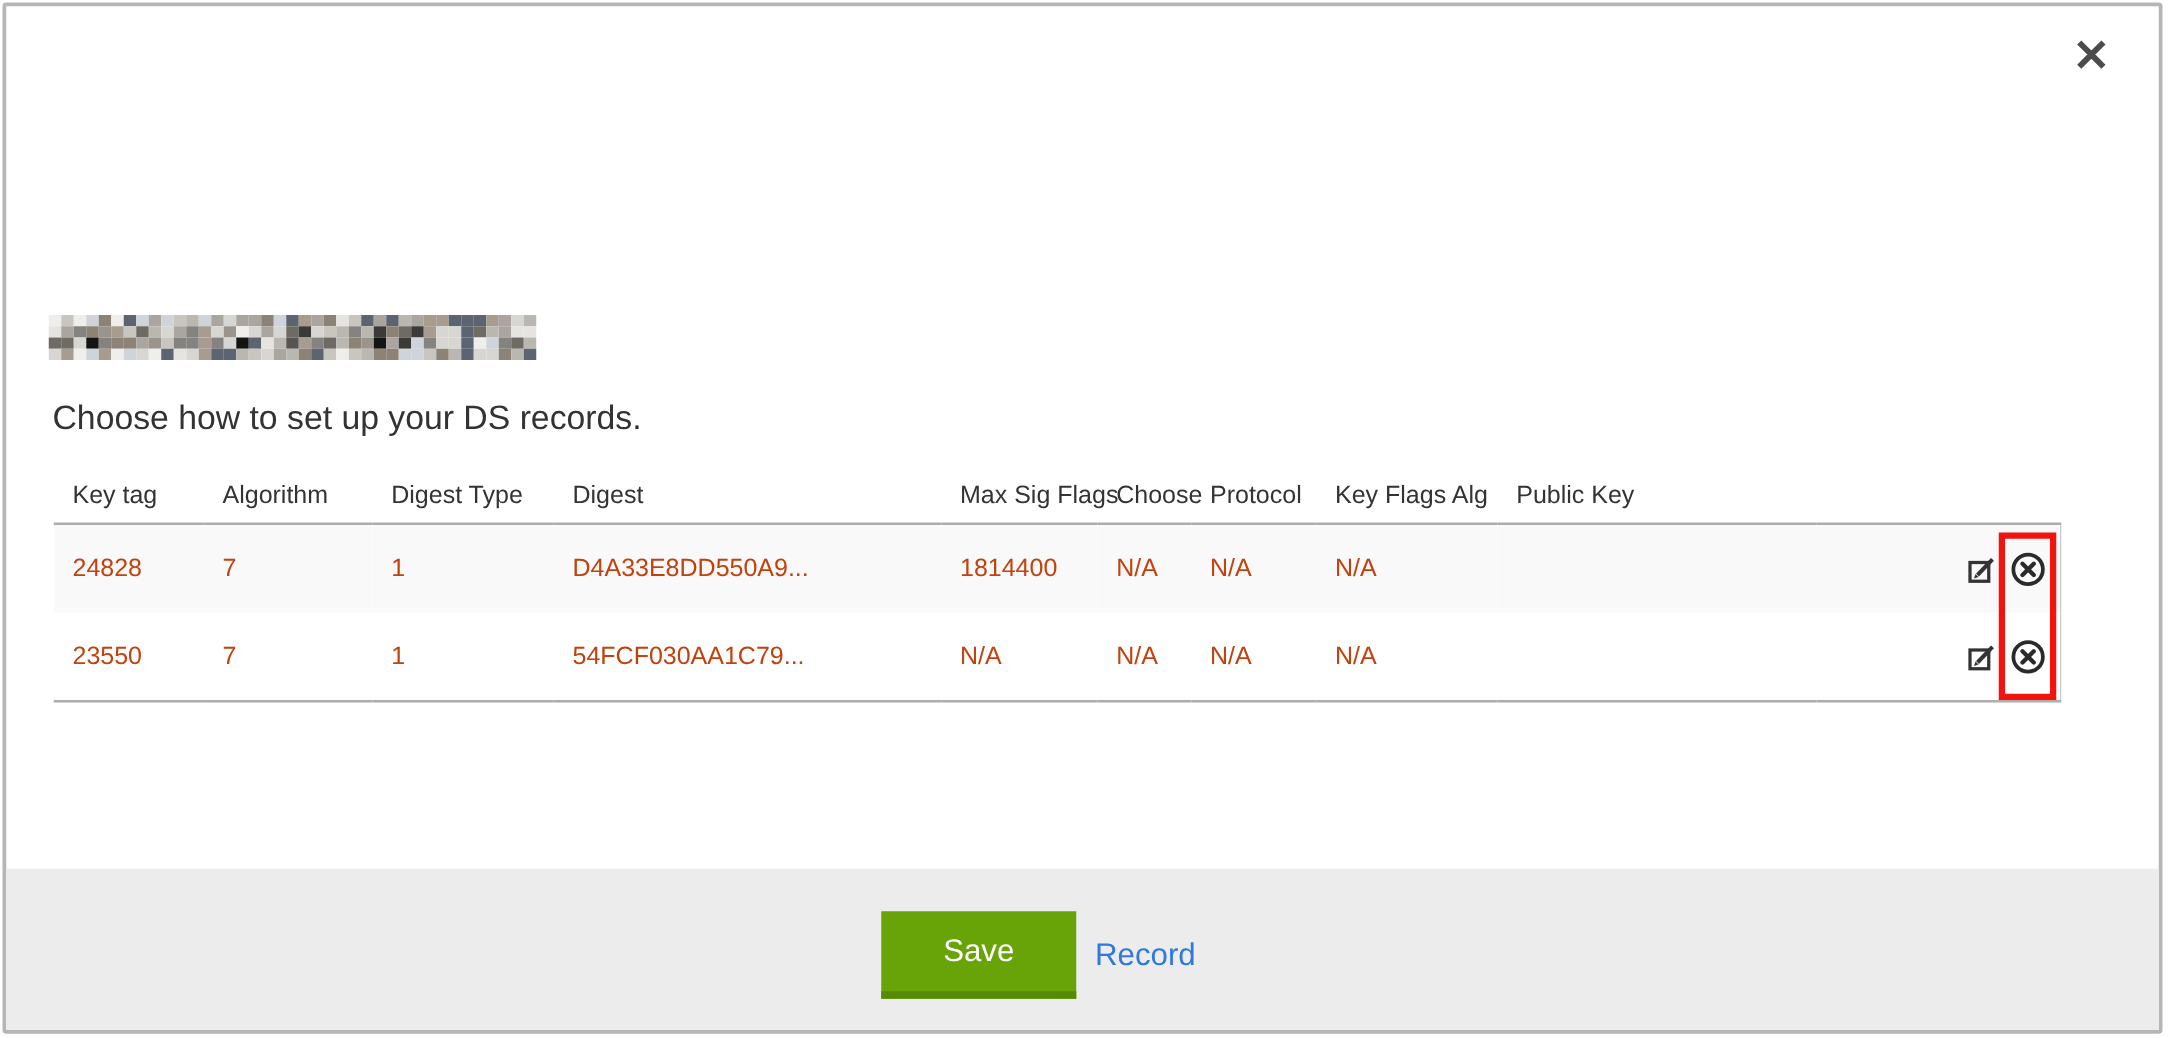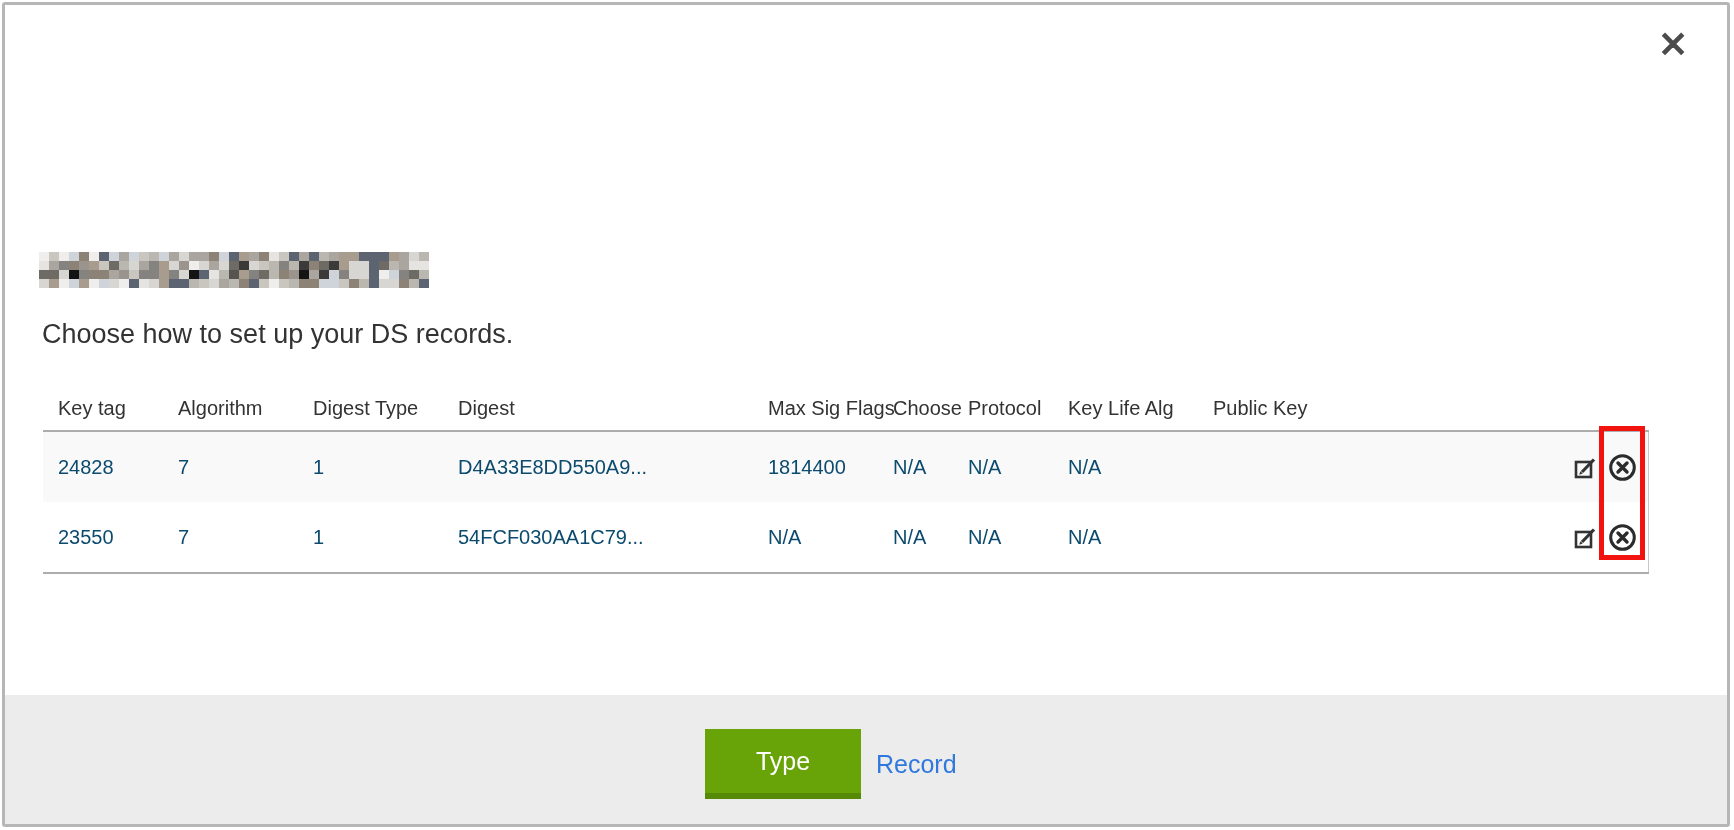--- a/index.html
+++ b/index.html
@@ -10,24 +10,24 @@
   .title { position:absolute; left:38px; top:28px; font-size:42px; font-weight:400; color:#434343; letter-spacing:0; }
   .close-btn { position:absolute; right:32px; top:18px; width:44px; height:44px; border:none; background:none;
                font-size:36px; font-weight:700; color:#4c4c4c; cursor:pointer; line-height:44px; text-align:center; }
 
   .domain-mosaic { position:absolute; left:34px; top:247px; display:grid;
                    grid-template-columns:repeat(39,10px); grid-auto-rows:9px; }
   .domain-mosaic i { display:block; width:10px; height:9px; }
 
   .instruction { position:absolute; left:37px; top:314px; font-size:27px; color:#333; }
 
-  .ds-table { position:absolute; left:38px; top:382px; width:1605px; border-collapse:collapse; table-layout:fixed; }
+  .ds-table { position:absolute; left:38px; top:370px; width:1605px; border-collapse:collapse; table-layout:fixed; }
   .ds-table th { height:44px; text-align:left; font-weight:400; font-size:20px; color:#333;
                  padding-left:15px; border-bottom:2px solid #adadad; vertical-align:middle; white-space:nowrap; }
-  .ds-table td { height:71px; font-size:20px; color:#0c4a6e; padding-left:15px; vertical-align:middle; white-space:nowrap; overflow:hidden; }
+  .ds-table td { height:71px; font-size:20px; color:#c2410c; padding-left:15px; vertical-align:middle; white-space:nowrap; overflow:hidden; }
   .ds-table tbody tr:first-child { background:#f9f9f9; }
   .ds-table tbody tr:last-child td { border-bottom:2px solid #adadad; }
   .ds-table tbody td:last-child { border-right:1px solid #c9c9c9; }
   .actions { display:flex; justify-content:flex-end; align-items:center; gap:9px; padding-right:10px; }
   .icon-btn { border:none; background:none; padding:0; cursor:pointer; line-height:0; }
 
   .red-box { position:absolute; left:1594px; top:421px; width:46px; height:134px;
              border:5px solid #f2130f; pointer-events:none; }
 
   .add-btn { position:absolute; left:41px; top:571px; width:234px; height:49px; background:#fff;
@@ -225,21 +225,21 @@
     </colgroup>
     <thead>
       <tr>
         <th>Key tag</th>
         <th>Algorithm</th>
         <th>Digest Type</th>
         <th>Digest</th>
         <th>Max Sig Flags</th>
         <th>Choose</th>
         <th>Protocol</th>
-        <th>Key Life Alg</th>
+        <th>Key Flags Alg</th>
         <th>Public Key</th>
         <th></th>
       </tr>
     </thead>
     <tbody>
       <tr>
         <td>24828</td>
         <td>7</td>
         <td>1</td>
         <td>D4A33E8DD550A9...</td>
@@ -294,17 +294,17 @@
         </div>
           </td>
       </tr>
     </tbody>
   </table>
 
   <div class="red-box"></div>
 
 
   <div class="footer">
-    <button class="save-btn">Type</button>
+    <button class="save-btn">Save</button>
     <a class="cancel-link">Record</a>
   </div>
 
 </div>
 
 </body></html>

